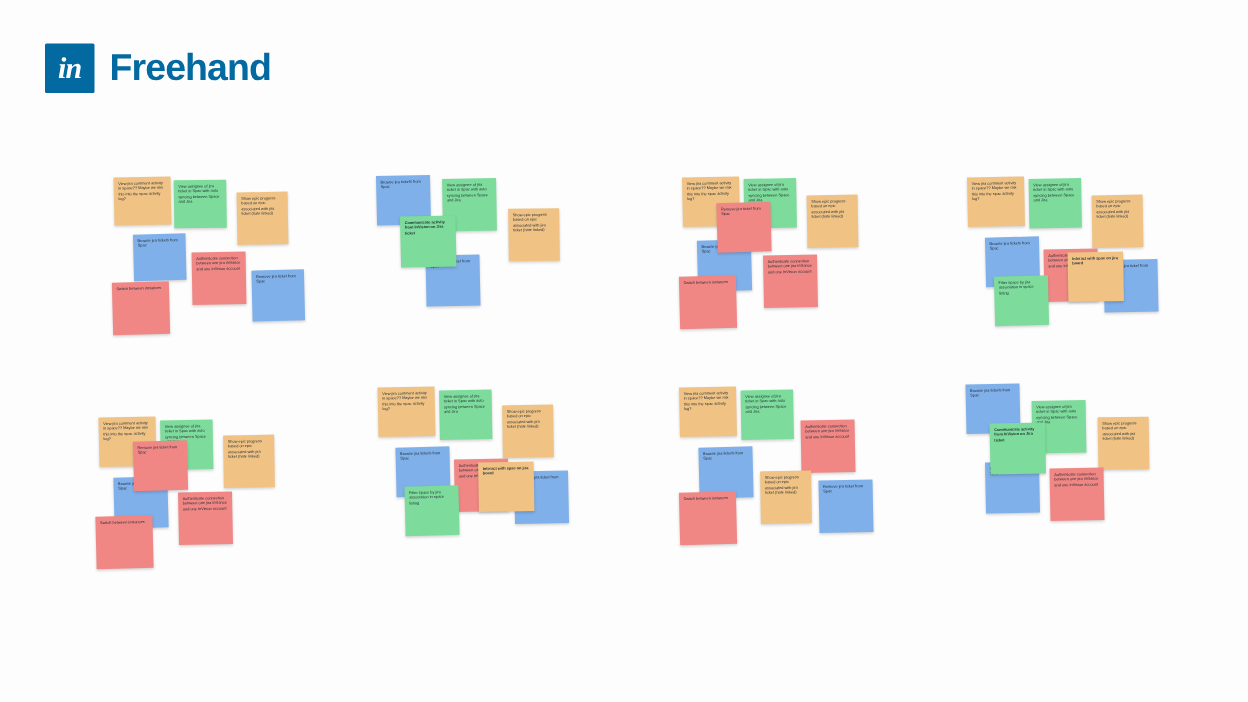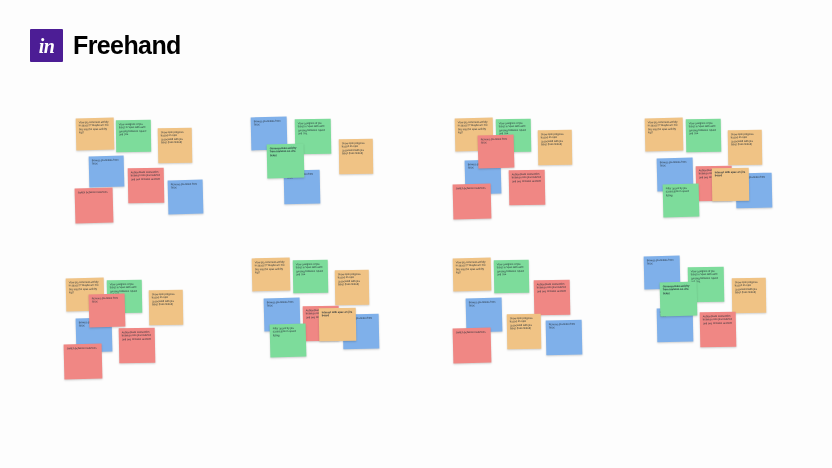--- a/index.html
+++ b/index.html
@@ -24,37 +24,37 @@
     position: absolute;
     left: 30px;
     top: 29px;
     display: flex;
     align-items: center;
     gap: 10px;
   }
   #logo-mark {
     width: 33px;
     height: 33px;
-    background: #4c1d95;
+    background: #0369a1;
     display: flex;
     align-items: center;
     justify-content: center;
     border-radius: 1px;
   }
   #logo-mark span {
     color: #ffffff;
     font-style: italic;
     font-weight: bold;
     font-size: 20px;
     font-family: "Liberation Serif", serif;
     line-height: 1;
     letter-spacing: -0.5px;
   }
   #logo-word {
-    color: #000000;
+    color: #0369a1;
     font-size: 25px;
     font-weight: bold;
     letter-spacing: -0.6px;
     font-family: "Liberation Sans", sans-serif;
   }
 
   
   .group {
     position: absolute;
   }

